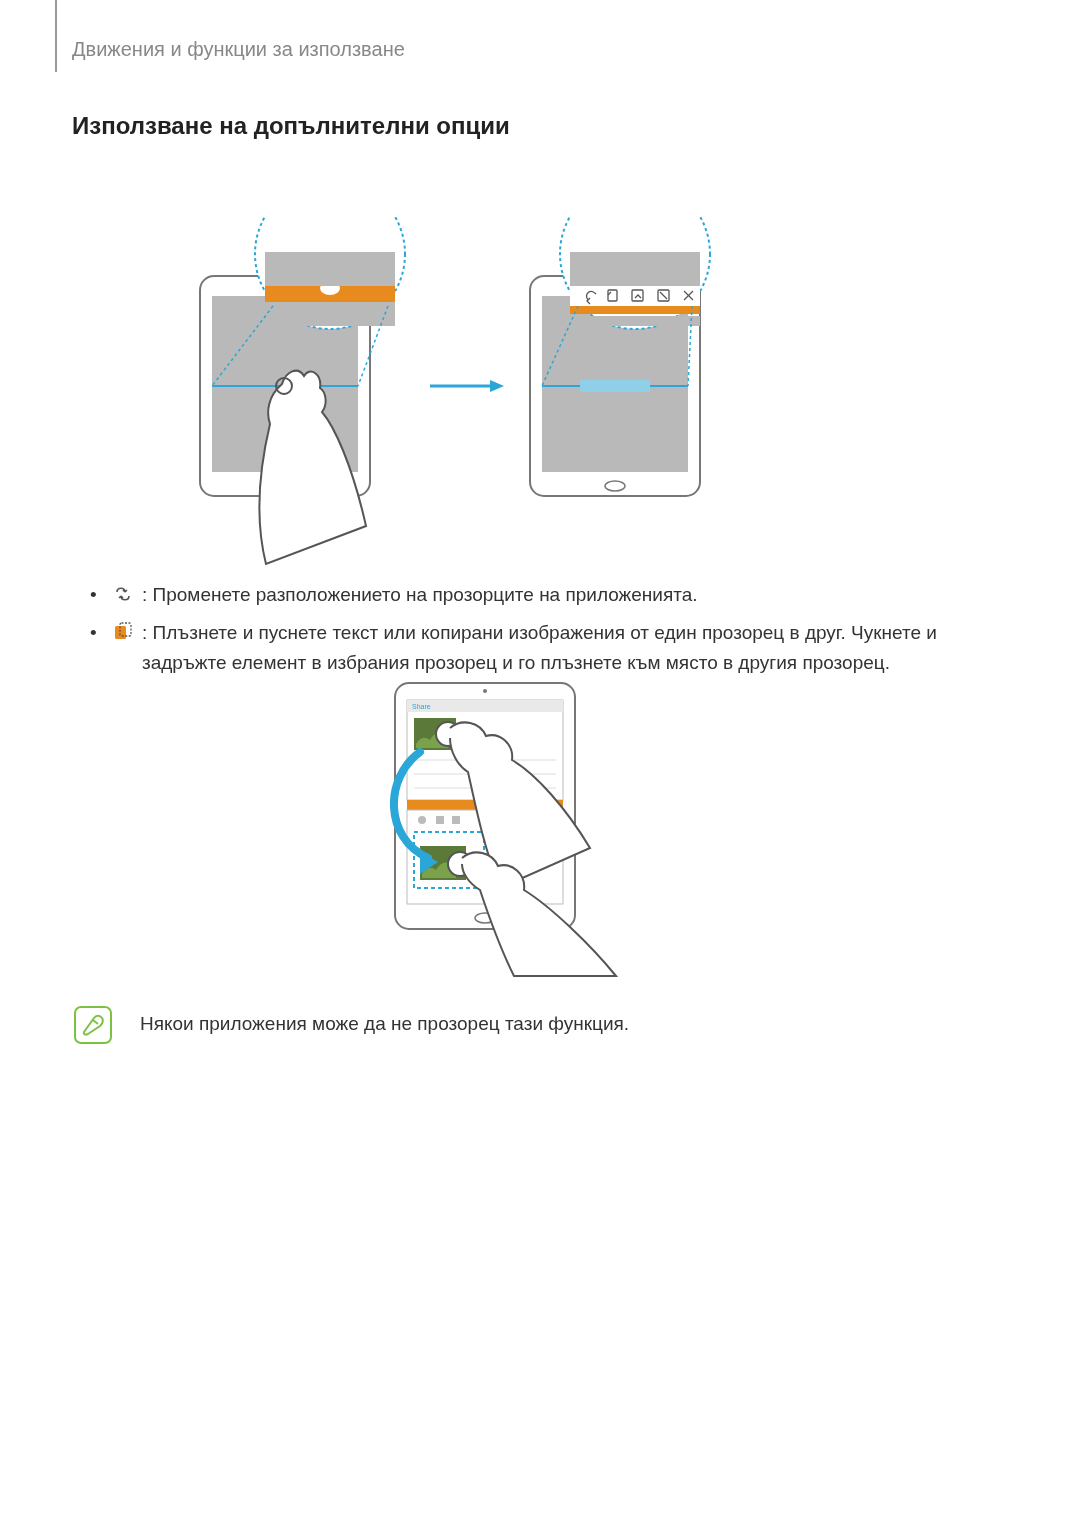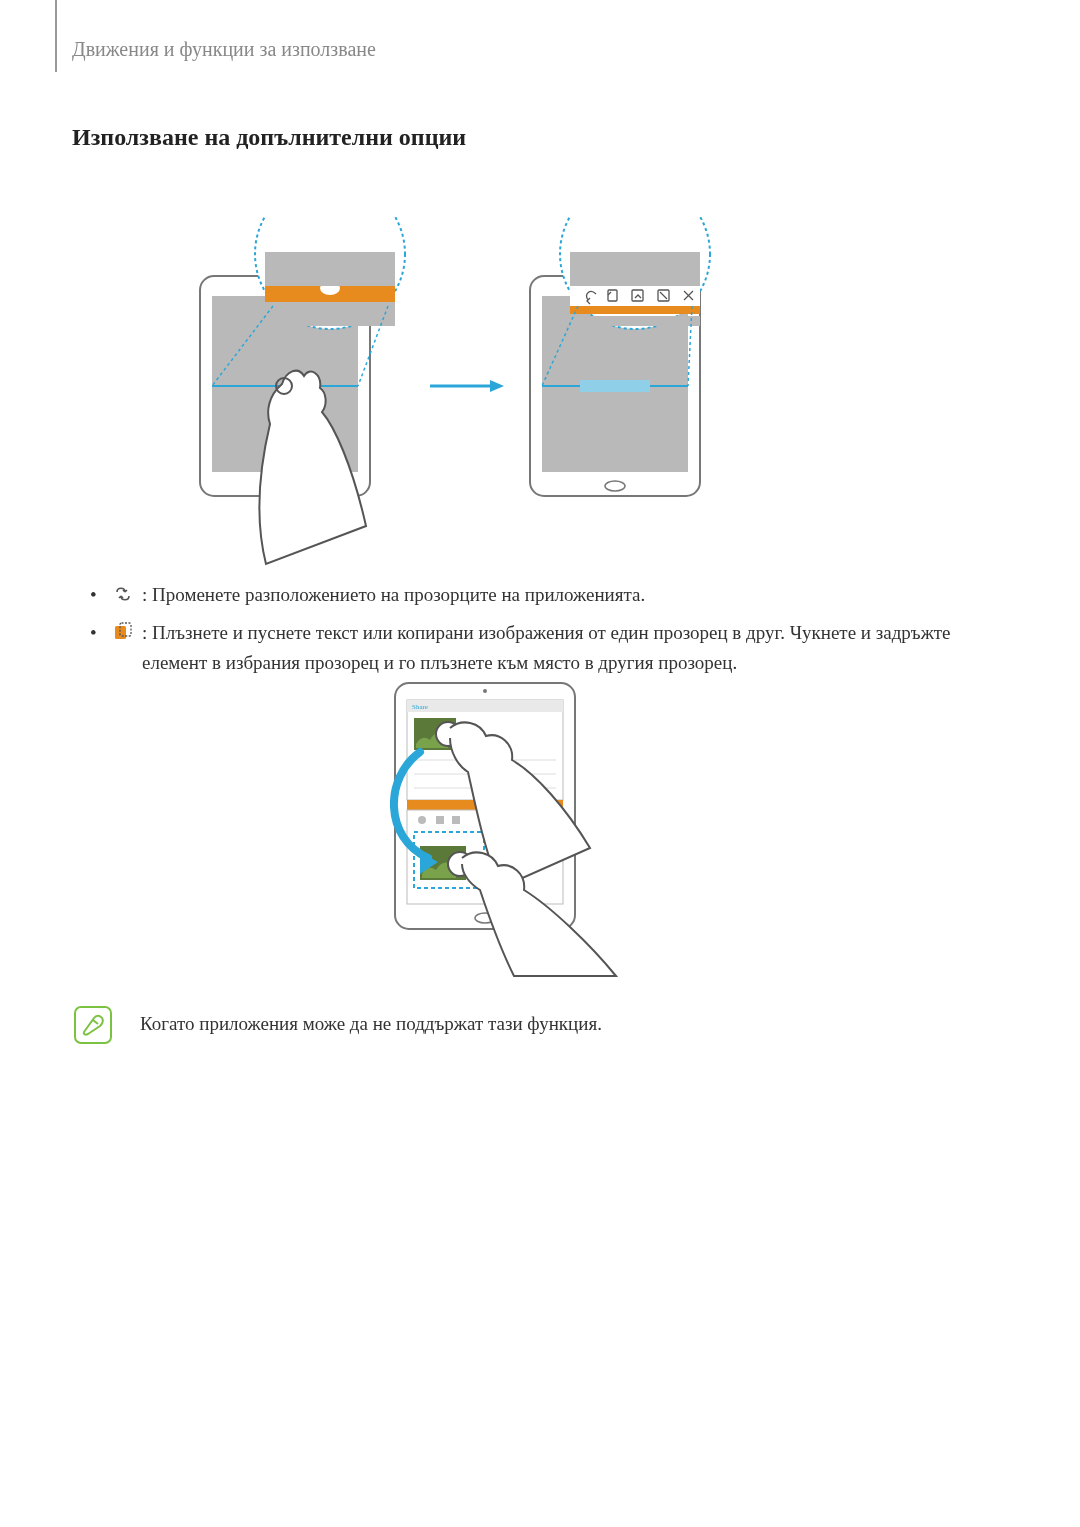--- a/index.html
+++ b/index.html
@@ -1,20 +1,20 @@
 <!DOCTYPE html>
 <html><head>
 <meta charset="utf-8">
 <style>
   * { margin: 0; padding: 0; box-sizing: border-box; }
   html, body { width: 1080px; height: 1527px; background: #fff; font-family: Arial, Helvetica, sans-serif; color: #333; }
-  .page { position: relative; width: 1080px; height: 1243px; font-family: Liberation Serif, serif; }
+  .page { position: relative; width: 1080px; height: 1243px; }
   .margin-bar { position: absolute; left: 55px; top: 0; width: 2px; height: 72px; background: #999; }
   .breadcrumb { position: absolute; left: 72px; top: 38px; font-size: 20px; color: #888; }
-  .section-title { position: absolute; left: 72px; top: 112px; font-size: 24px; font-weight: bold; color: #222; margin-top: 12px; }
+  .section-title { position: absolute; left: 72px; top: 112px; font-size: 24px; font-weight: bold; color: #222; }
   .intro { position: absolute; left: 72px; top: 152px; width: 880px; font-size: 19px; line-height: 30px; color: #333; }
   .figure1 { position: absolute; left: 170px; top: 216px; width: 570px; height: 352px; }
   .bullets { position: absolute; left: 90px; top: 580px; width: 870px; font-size: 19px; line-height: 30px; color: #333; }
   .bullets .row { display: flex; margin-bottom: 8px; }
   .bullets .dot { width: 22px; flex: 0 0 22px; }
   .bullets .iconwrap { width: 30px; flex: 0 0 30px; display: flex; align-items: flex-start; padding-top: 3px; }
   .bullets .txt { flex: 1; }
   .figure2 { position: absolute; left: 390px; top: 678px; width: 305px; height: 300px; }
   .note { position: absolute; left: 74px; top: 1006px; width: 880px; display: flex; align-items: flex-start; gap: 28px; }
   .note-icon { width: 38px; height: 38px; border: 2px solid #7cc242; border-radius: 7px; display: flex; align-items: center; justify-content: center; background: #fff; }
@@ -183,16 +183,16 @@
     </svg>
   </div>
 
   <div class="note">
     <div class="note-icon">
       <svg width="26" height="26" viewBox="0 0 26 26">
         <path d="M4 20 L14 6 C16 3 20 3 22 6 C24 9 22 12 20 14 L8 22 C6 23 3 23 4 20 Z" fill="none" stroke="#7cc242" stroke-width="2"></path>
         <line x1="13" y1="8" x2="18" y2="12" stroke="#7cc242" stroke-width="2"></line>
       </svg>
     </div>
-    <div class="note-text">Когато приложения може да не поддържат тази функция.</div>
+    <div class="note-text">Някои приложения може да не прозорец тази функция.</div>
   </div>
 
 </div>
 
 </body></html>

